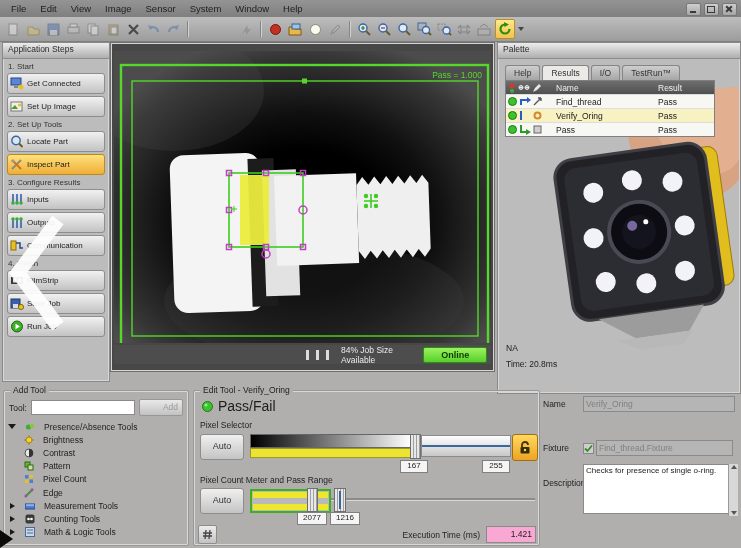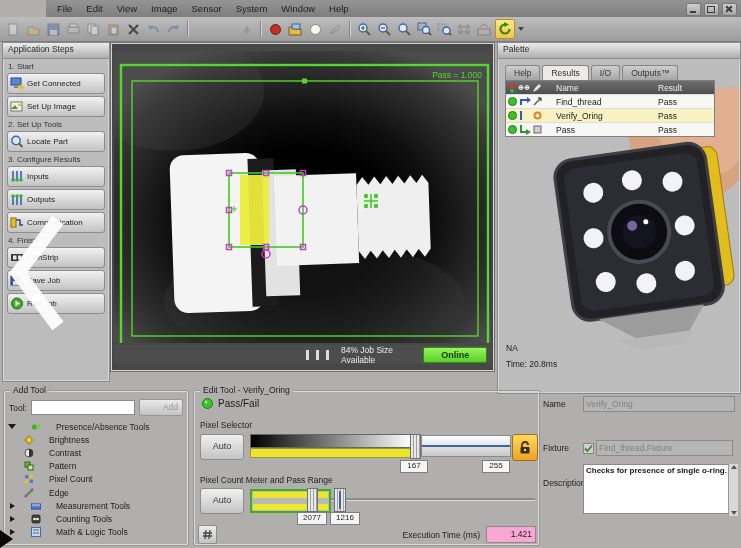--- a/index.html
+++ b/index.html
@@ -2,21 +2,21 @@
 <html><head>
 <meta charset="utf-8">
 <style>
   html,body{margin:0;padding:0;}
   body{width:741px;height:548px;position:relative;overflow:hidden;background:#b0afae;
        font-family:"Liberation Sans",sans-serif;font-size:10px;color:#1c1c1c;
        -webkit-font-smoothing:antialiased;}
   
   .menubar{position:absolute;left:0;top:0;right:0;height:17px;
     background:linear-gradient(#949494,#7f7f7f);border-bottom:1px solid #6c6c6c;
-    display:flex;align-items:center;padding-left:4px;margin-left:46px;}
+    display:flex;align-items:center;padding-left:4px;}
   .menu-item{padding:1px 7px;font-size:9.5px;color:#1e1e1e;}
   .win-controls{position:absolute;right:4px;top:3px;display:flex;gap:3px;}
   .win-btn{width:13px;height:11px;background:linear-gradient(#cfcfcf,#a5a5a5);
     border:1px solid #777;border-radius:2px;position:relative;}
   .win-btn i{position:absolute;left:3px;top:7px;width:6px;height:2px;background:#3a3a3a;}
   .win-btn.restore i{top:2px;left:2px;width:6px;height:5px;background:none;border:1.5px solid #3a3a3a;}
   .win-btn.close i{top:4px;left:2px;width:8px;height:2px;background:#3a3a3a;transform:rotate(45deg);}
   .win-btn.close i.b{transform:rotate(-45deg);}
   .toolbar{position:absolute;left:0;top:17px;right:0;height:24px;
     background:linear-gradient(#bdbdbd,#9c9c9c);border-bottom:1px solid #7e7e7e;
@@ -68,29 +68,29 @@
   .photo{position:absolute;right:1px;top:44px;width:192px;height:300px;pointer-events:none;}
   
   .groupbox{position:absolute;border:1px solid #979797;border-radius:2px;box-shadow:0 0 0 1px #d8d8d8 inset;}
   .gb-title{position:absolute;top:-6px;left:6px;background:#b0afae;padding:0 3px;font-size:8.5px;color:#222;}
   .add-tool{left:3px;top:390px;width:184px;height:154px;}
   .tool-row{display:flex;align-items:center;gap:4px;margin:8px 5px 4px;}
   .tool-input{width:98px;height:13px;background:#fff;border:1px solid #8a8a8a;font-size:8.5px;padding:0 2px;font-family:"Liberation Sans",sans-serif;}
   .add-btn{width:40px;height:15px;background:linear-gradient(#e9e9e9,#c2c2c2);border:1px solid #979797;border-radius:2px;
     color:#9a9a9a;font-size:8.5px;text-align:center;line-height:14px;padding-left:19px;}
   .tree{margin:2px 0 0 4px;font-size:8.5px;}
-  .tree-item{display:flex;align-items:center;gap:15px;height:13.2px;}
+  .tree-item{display:flex;align-items:center;gap:9px;height:13.2px;}
   .tree-item.child{padding-left:16px;}
   .tw{width:8px;flex:none;display:flex;justify-content:center;}
   .exp{width:0;height:0;border-left:4px solid transparent;border-right:4px solid transparent;border-top:5px solid #1a1a1a;}
   .col{width:0;height:0;border-top:3.5px solid transparent;border-bottom:3.5px solid transparent;border-left:5px solid #1a1a1a;}
   .ti{width:10px;height:10px;flex:none;}
   
   .edit-tool{left:193px;top:390px;width:345px;height:154px;}
-  .pf-row{position:absolute;left:8px;top:7px;display:flex;align-items:center;gap:5px;font-size:10px;}
+  .pf-row{position:absolute;left:8px;top:7px;display:flex;align-items:center;gap:5px;font-size:14px;}
   .lbl{position:absolute;font-size:8.5px;color:#222;}
   .auto-btn{position:absolute;width:42px;height:24px;background:linear-gradient(#f0f0f0,#c4c4c4);
     border:1px solid #8d8d8d;border-radius:3px;font-size:9px;text-align:center;line-height:23px;color:#333;}
   .slider1{position:absolute;left:56px;top:43px;width:262px;height:24px;}
   .s1-grad{position:absolute;left:0;top:0;width:160px;height:12px;background:linear-gradient(90deg,#000,#fff);border:1px solid #666;}
   .s1-yellow{position:absolute;left:0;top:14px;width:160px;height:8px;background:#ece430;border:1px solid #9a9a2a;}
   .grip{background:repeating-linear-gradient(90deg,#e8e8e8 0 2px,#9f9f9f 2px 3px);border:1px solid #6f6f6f;}
   .s1-handle{position:absolute;left:160px;top:0;width:9px;height:23px;}
   .s1-right{position:absolute;left:171px;top:1px;width:88px;height:20px;background:linear-gradient(#fefefe,#c8c8c8);border:1px solid #8a8a8a;}
   .s1-right i{position:absolute;left:0;right:0;top:9px;height:2px;background:#3a679e;display:block;}
@@ -116,21 +116,21 @@
   .props{position:absolute;left:541px;top:388px;width:198px;height:158px;}
   .prop-row{position:absolute;display:flex;align-items:center;font-size:8.5px;}
   .prop-label{width:40px;flex:none;color:#222;}
   .field{height:14px;border:1px solid #8a8a8a;font-size:8.5px;padding:0 2px;font-family:"Liberation Sans",sans-serif;}
   .field.dis{background:#b5b5b5;color:#818181;}
   .combo{width:150px;height:15px;background:#fff;border:1px solid #8a8a8a;position:relative;font-size:8.5px;line-height:14px;padding-left:3px;}
   .combo .drop{position:absolute;right:0;top:0;bottom:0;width:13px;background:linear-gradient(#e8e8e8,#bdbdbd);border-left:1px solid #8a8a8a;
     display:flex;align-items:center;justify-content:center;}
   .caret-down{width:0;height:0;border-left:3.5px solid transparent;border-right:3.5px solid transparent;border-top:4.5px solid #333;}
   .desc-box{width:148px;height:46px;background:#fff;border:1px solid #8a8a8a;font-size:8px;
-    font-family:"Liberation Sans",sans-serif;resize:none;padding:1px 2px;color:#1a1a1a;font-weight:bold;}
+    font-family:"Liberation Sans",sans-serif;resize:none;padding:1px 2px;color:#1a1a1a;}
   .scrollmini{position:absolute;right:-1px;top:0;bottom:0;width:9px;background:#d8d8d8;border-left:1px solid #999;
     display:flex;flex-direction:column;justify-content:space-between;align-items:center;padding:1px 0;}
   .up{width:0;height:0;border-left:3px solid transparent;border-right:3px solid transparent;border-bottom:4px solid #555;}
   .dn{width:0;height:0;border-left:3px solid transparent;border-right:3px solid transparent;border-top:4px solid #555;}
   
   .prev-arrow{position:absolute;left:4px;top:212px;z-index:50;opacity:.93;}
   .cursor-tri{position:absolute;left:0;top:530px;z-index:60;width:0;height:0;
     border-top:9px solid transparent;border-bottom:9px solid transparent;border-left:13px solid #0a0a0a;}
 </style>
 </head>
@@ -317,20 +317,28 @@
     <span>Set Up Image</span>
   </div>
 
   <div class="section-label">2. Set Up Tools</div>
   <div class="step-btn">
     <svg class="step-icon" viewBox="0 0 14 13">
         <circle cx="6" cy="5.5" r="4.2" fill="#d8e6f4" stroke="#3a66a0" stroke-width="1.4"></circle>
         <path d="M9 8.5 L12.5 12" stroke="#6a5a2a" stroke-width="2"></path>
       </svg>
     <span>Locate Part</span>
+  </div>
+  <div class="step-btn active">
+    <svg class="step-icon" viewBox="0 0 14 13">
+        <path d="M2 11 L11 2" stroke="#8a8a8a" stroke-width="2"></path>
+        <path d="M2 2 L11 11" stroke="#c87820" stroke-width="2"></path>
+        <circle cx="3" cy="3" r="1.6" fill="#9a9a9a"></circle>
+      </svg>
+    <span>Inspect Part</span>
   </div>
 
   <div class="section-label">3. Configure Results</div>
   <div class="step-btn">
     <svg class="step-icon" viewBox="0 0 14 13">
         <path d="M3 1 v8 M7 1 v8 M11 1 v8" stroke="#3a5fae" stroke-width="1.6"></path>
         <circle cx="3" cy="10" r="1.8" fill="#3aae3a"></circle>
         <circle cx="7" cy="10" r="1.8" fill="#3aae3a"></circle>
         <circle cx="11" cy="10" r="1.8" fill="#3aae3a"></circle>
       </svg>
@@ -439,21 +447,21 @@
     <span class="online-btn">Online</span>
   </div>
 </div>
 
 <div class="panel palette">
   <div class="panel-title">Palette</div>
   <div class="tabs">
     <span class="tab">Help</span>
     <span class="tab active">Results</span>
     <span class="tab">I/O</span>
-    <span class="tab">Outputs™</span>
+    <span class="tab">TestRun™</span>
   </div>
   <div class="results-table">
     <div class="rt-head">
       <span class="c-icons">
         <svg width="8" height="10">
             <circle cx="4" cy="3" r="2.5" fill="#d23a2a"></circle>
             <circle cx="4" cy="8" r="2" fill="#3aae3a"></circle>
           </svg>
         <svg width="12" height="9">
             <path d="M1 4.5 h4 M7 4.5 h4" stroke="#e8e8e8" stroke-width="2"></path>

